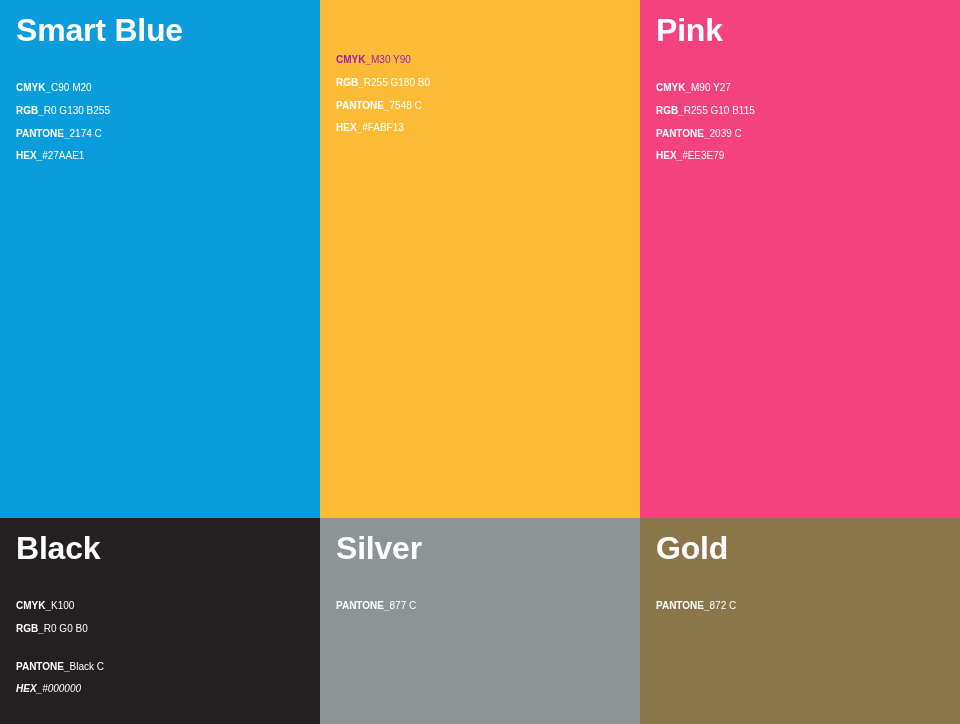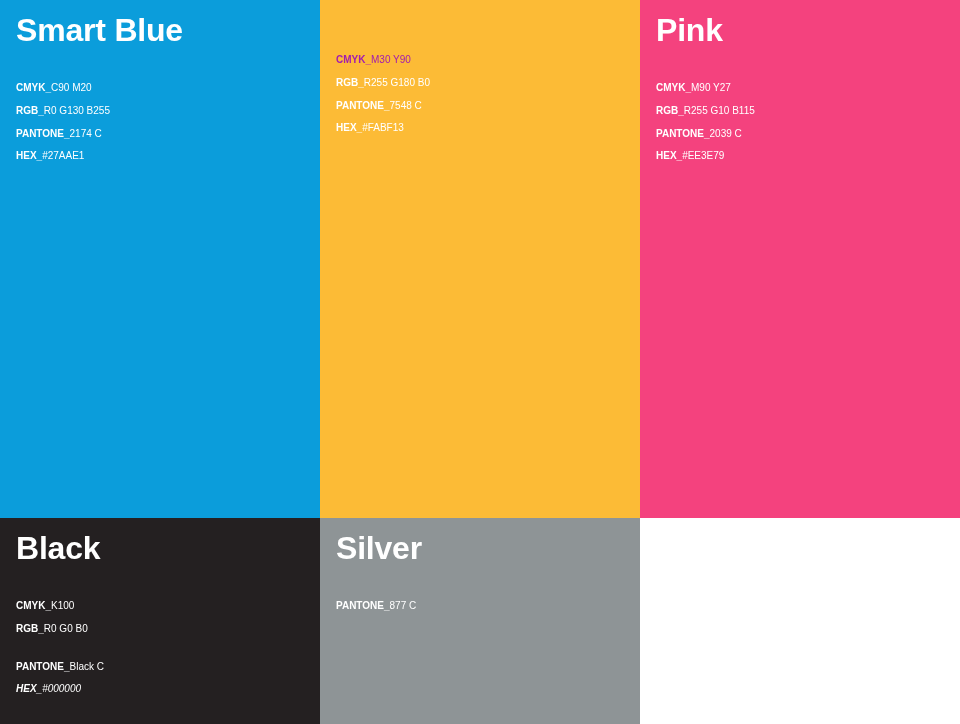--- a/index.html
+++ b/index.html
@@ -92,13 +92,19 @@
         <div class="spec-line" style="color: rgb(255, 255, 255); margin-top: 15px;"><span class="spec-label">PANTONE</span><span class="spec-label">_</span><span class="spec-value">Black C</span></div>
         <div class="spec-line" style="color: rgb(255, 255, 255); font-style: italic;"><span class="spec-label">HEX</span><span class="spec-label">_</span><span class="spec-value">#000000</span></div>
       </div>
     </div>
     <div class="swatch row-bottom" style="background: rgb(142, 148, 150);">
       <div class="swatch-title" style="color: rgb(255, 255, 255);">Silver</div>
       <div class="specs">
         <div class="spec-line" style="color: rgb(255, 255, 255);"><span class="spec-label">PANTONE</span><span class="spec-label">_</span><span class="spec-value">877 C</span></div>
       </div>
     </div>
+    <div class="swatch row-bottom" style="background: rgb(138, 118, 73);">
+      <div class="swatch-title" style="color: rgb(255, 255, 255);">Gold</div>
+      <div class="specs">
+        <div class="spec-line" style="color: rgb(255, 255, 255);"><span class="spec-label">PANTONE</span><span class="spec-label">_</span><span class="spec-value">872 C</span></div>
+      </div>
+    </div>
   </div>
 
 </body></html>

